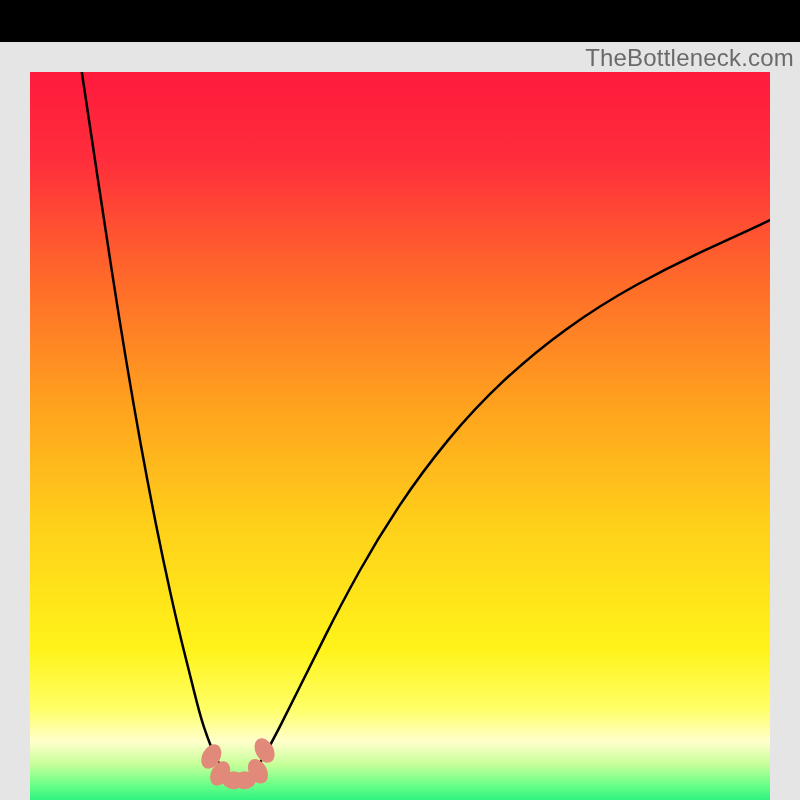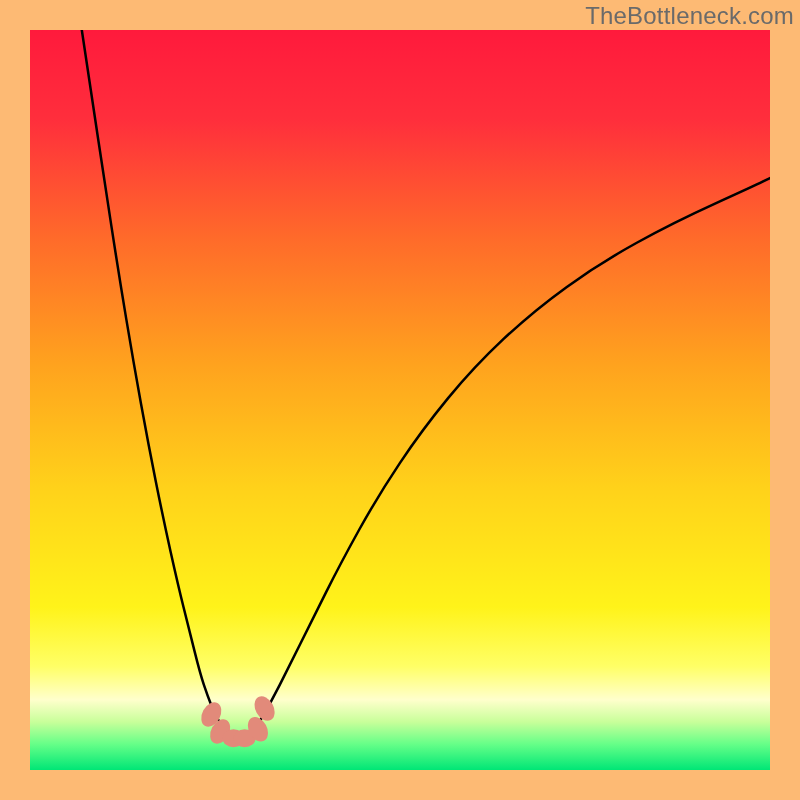--- a/index.html
+++ b/index.html
@@ -7,21 +7,22 @@
     padding: 0;
     width: 800px;
     height: 800px;
     overflow: hidden;
     background: #000;
     font-family: Arial, Helvetica, sans-serif;
   }
   .frame {
     position: absolute;
     inset: 0;
-    background: #fdba74;
+    background: #e5e5e5;
+    margin-top: 42px;
   }
   .plot {
     position: absolute;
     left: 30px;
     top: 30px;
     width: 740px;
     height: 740px;
   }
   .watermark {
     position: absolute;

